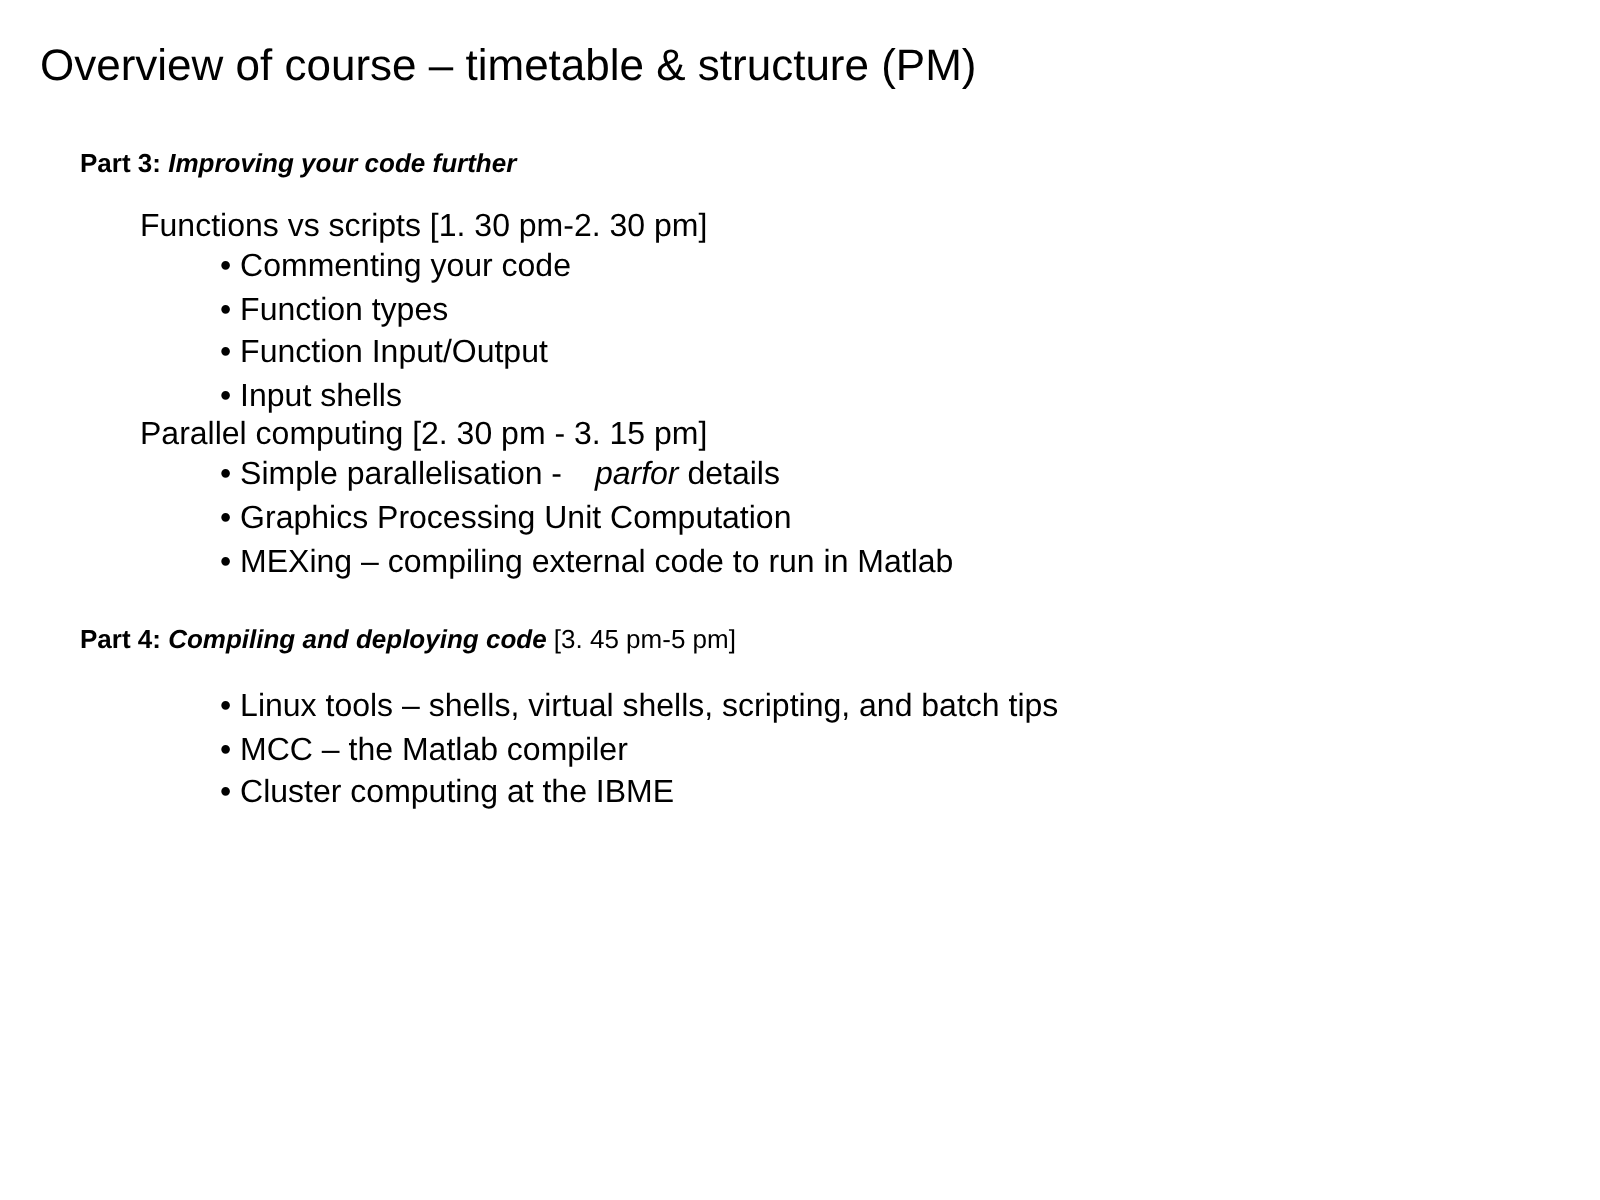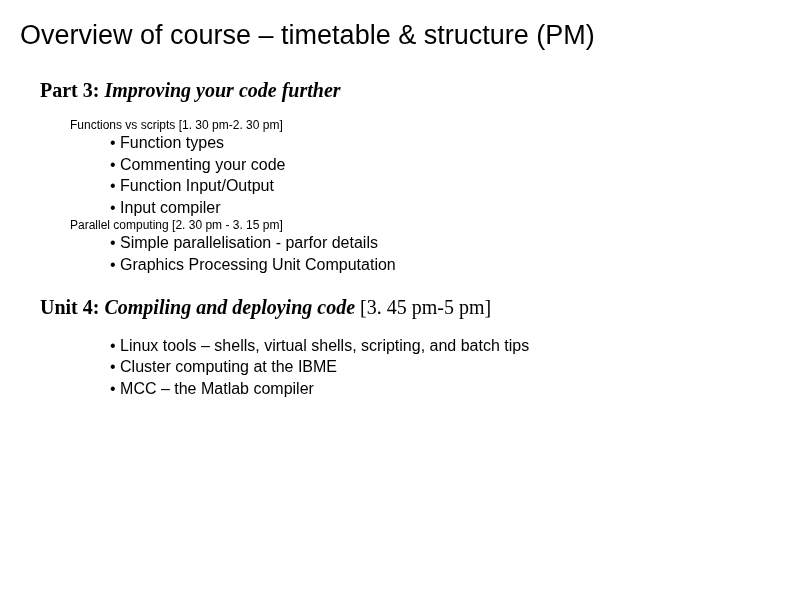--- a/index.html
+++ b/index.html
@@ -8,95 +8,97 @@
     padding: 0;
     width: 800px;
     height: 600px;
     background: #fff;
     color: #000;
   }
   .slide {
     padding: 20px 20px 0 20px;
   }
   h1 {
-    font-size: 27px;
+    font-size: 22px;
     font-weight: normal;
     margin: 0 0 28px 0;
   }
   .part-heading {
-    font-size: 20px;
+    font-size: 13px;
     margin: 0 0 16px 20px;
-    font-family: Liberation Serif, serif;
   }
   .part-label {
     font-weight: bold;
   }
   .part-title {
     font-weight: bold;
     font-style: italic;
   }
   .part-time {
     font-weight: normal;
     font-style: normal;
     margin-top: 24px;
   }
   .topic {
-    font-size: 12px;
+    font-size: 16px;
     margin: 0 0 0 50px;
   }
   ul.bullets {
     list-style: none;
     padding: 0;
     margin: 0 0 0 90px;
     font-size: 16px;
   }
   ul.bullets li {
     line-height: 1.35;
   }
   ul.bullets li::before {
     content: "• ";
   }
   .parfor {
+    font-style: italic;
+    margin-left: 12px;
   }
   .block { margin-bottom: 0; }
   .section-gap { height: 20px; }
 </style>
 </head>
 <body>
 
 <div class="slide">
 
   <h1>Overview of course – timetable &amp; structure (PM)</h1>
 
   <div class="part-heading">
     <span class="part-label">Part 3: </span><span class="part-title">Improving your code further</span>
   </div>
 
   <div class="block">
     <div class="topic">Functions vs scripts [1. 30 pm-2. 30 pm]</div>
     <ul class="bullets">
+      <li>Commenting your code</li>
       <li>Function types</li>
-      <li>Commenting your code</li>
       <li>Function Input/Output</li>
-      <li>Input compiler</li>
+      <li>Input shells</li>
     </ul>
   </div>
 
   <div class="block">
     <div class="topic">Parallel computing [2. 30 pm - 3. 15 pm]</div>
     <ul class="bullets">
       <li><span>Simple parallelisation - </span><span class="parfor">parfor</span><span> details</span></li>
       <li>Graphics Processing Unit Computation</li>
+      <li>MEXing – compiling external code to run in Matlab</li>
     </ul>
   </div>
 
   <div class="section-gap"></div>
 
   <div class="part-heading">
-    <span class="part-label">Unit 4: </span><span class="part-title">Compiling and deploying code</span><span class="part-time"> [3. 45 pm-5 pm]</span>
+    <span class="part-label">Part 4: </span><span class="part-title">Compiling and deploying code</span><span class="part-time"> [3. 45 pm-5 pm]</span>
   </div>
   <ul class="bullets">
     <li>Linux tools – shells, virtual shells, scripting, and batch tips</li>
+    <li>MCC – the Matlab compiler</li>
     <li>Cluster computing at the IBME</li>
-    <li>MCC – the Matlab compiler</li>
   </ul>
 
 </div>
 
 </body></html>

